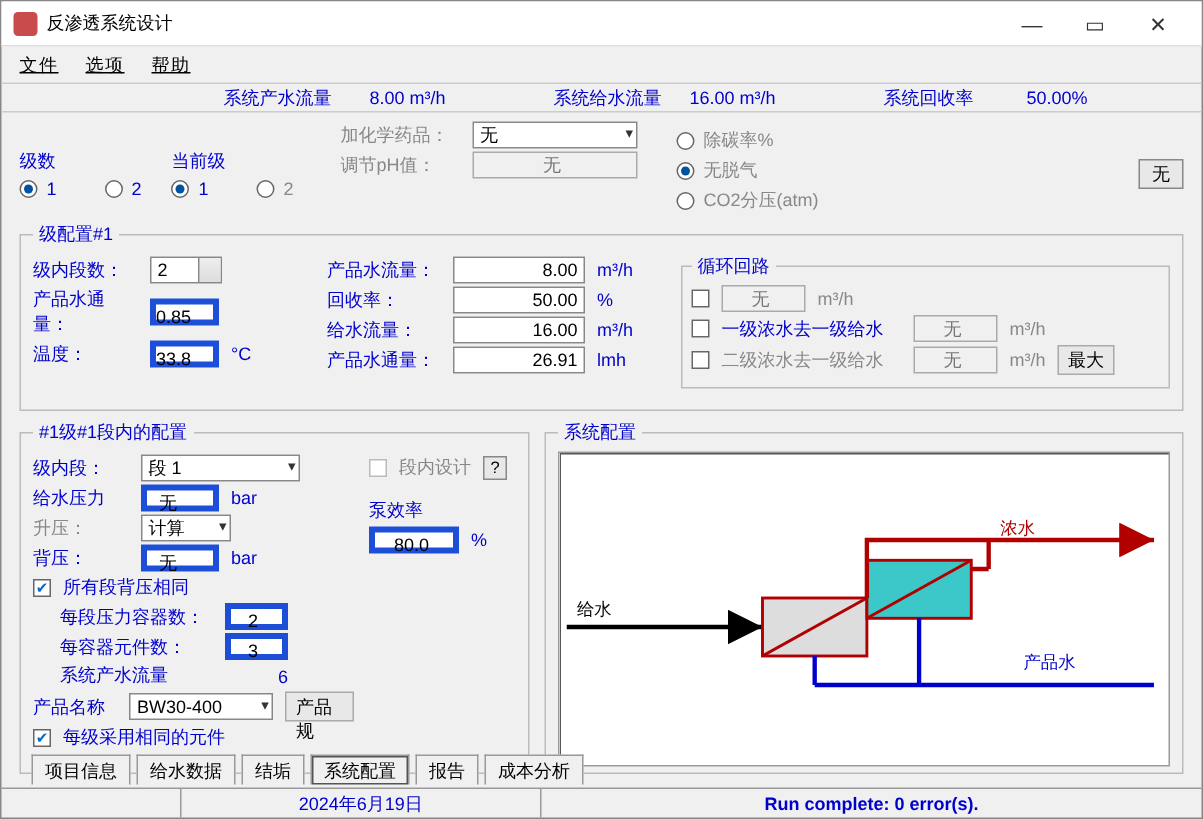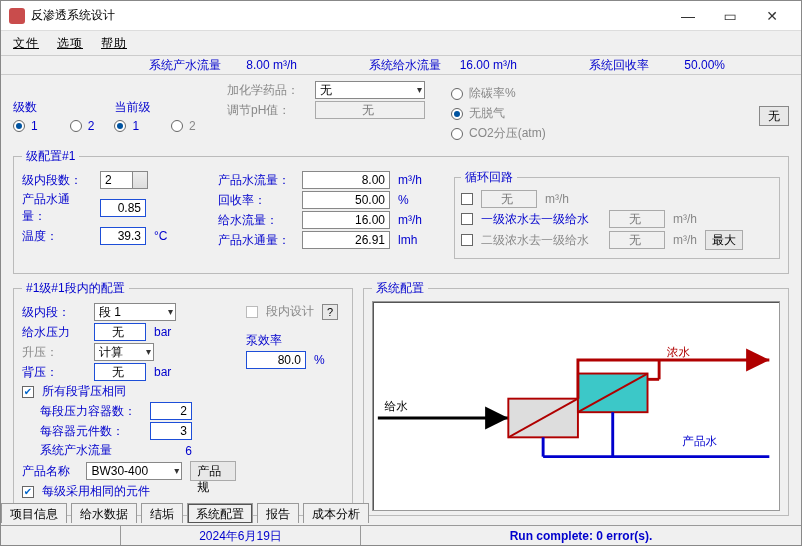--- a/index.html
+++ b/index.html
@@ -18,41 +18,41 @@
   .statsline .startgap{flex:0 0 130px;}
   .content { flex:1; position:relative; padding:4px 12px 0 12px; overflow:hidden;}
   fieldset { border:1px solid #bbb; padding:4px 8px 8px 8px; margin-bottom:6px; position:relative;}
   legend { color:#0000cd; padding:0 4px;}
   .row { display:flex; align-items:center; gap:6px; margin:3px 0;}
   .blue { color:#0000cd; }
   .gray { color:#888; }
   .radio { width:12px; height:12px; border:1px solid #666; border-radius:50%; display:inline-flex; align-items:center; justify-content:center; background:#fff;}
   .radio.sel::after{content:"";width:6px;height:6px;border-radius:50%;background:#0053a0;}
   .check { width:12px; height:12px; border:1px solid #666; background:#fff; display:inline-flex; align-items:center; justify-content:center; font-size:10px; color:#0066cc;}
-  .num { width:60px; height:18px; border:1px solid #1d4ed8; background:#fff; text-align:right; padding-right:4px; line-height:16px; font-size:12px;}
+  .num { width:60px; height:18px; border:4px solid #1d4ed8; background:#fff; text-align:right; padding-right:16px; line-height:16px; font-size:12px;}
   .numr { width:88px; height:18px; border:1px solid #888; background:#fff; text-align:right; padding-right:4px; line-height:16px; font-size:12px;}
   .numrd { width:88px; height:18px; border:1px solid #aaa; background:#f0f0f0; text-align:right; padding-right:4px; line-height:16px; font-size:12px; color:#777;}
   .spinner { width:48px; height:18px; border:1px solid #888; background:#fff; position:relative; text-align:left; padding-left:4px; line-height:16px;}
   .spinner::after { content:""; position:absolute; right:0; top:0; width:14px; height:100%; border-left:1px solid #888; background:linear-gradient(#eee,#ddd);}
-  .dropdown { width:82px; height:18px; border:1px solid #888; background:#fff; position:relative; text-align:left; padding-left:4px; line-height:16px;}
+  .dropdown { width:106px; height:18px; border:1px solid #888; background:#fff; position:relative; text-align:left; padding-left:4px; line-height:16px;}
   .dropdown::after { content:"▾"; position:absolute; right:2px; top:0; font-size:10px; color:#333;}
   .unit { color:#0000cd; min-width:30px;}
   .btn { height:20px; border:1px solid #888; background:#e8e8e8; padding:1px 8px; line-height:16px;}
   .btnflat { height:20px; border:1px solid #aaa; background:#e8e8e8; padding:1px 6px; line-height:16px;}
   .help { width:16px; height:16px; border:1px solid #888; background:#e8e8e8; text-align:center; font-size:11px; line-height:14px;}
   .topgrid{ display:flex; gap:14px;}
   .topL{ flex:0 0 200px;}
   .topM{ flex:0 0 210px;}
   .topR{ flex:1;}
   .stageWrap{ display:flex; gap:10px;}
   .stageL{ flex:0 0 320px;}
   .stageR{ flex:1;}
   .sysdiagram{ border:1px solid #999; background:#fff; height:210px; position:relative; box-shadow:inset 1px 1px 0 #555;}
   svg{position:absolute; inset:0;}
-  .tabs { position:absolute; left:0; bottom:22px; display:flex; gap:4px;margin-top:17px;}
+  .tabs { position:absolute; left:20px; bottom:22px; display:flex; gap:4px;margin-top:17px;}
   .tab { border:1px solid #999; border-bottom:none; background:#f0f0f0; padding:2px 8px; height:20px; line-height:16px;}
   .tab.active{ box-shadow:inset 0 0 0 1px #555;}
   .status{ position:absolute; left:0; right:0; bottom:0; height:20px; border-top:1px solid #999; display:flex; align-items:center; font-size:12px;}
   .status .cell1{ flex:0 0 120px; border-right:1px solid #999; height:100%;}
   .status .cell2{ flex:0 0 240px; text-align:center; color:#0000cd; border-right:1px solid #999; height:100%; line-height:20px;}
   .status .cell3{ flex:1; text-align:center; color:#0000cd; line-height:20px;font-weight:bold;}
   .subarea{ display:flex; gap:20px; margin-top:20px;}
   .pairRow{ display:flex; align-items:center; gap:8px; margin:2px 0;}
   .lab{ color:#0000cd; width:70px;}
   .lab2{ color:#0000cd; width:64px;}
@@ -160,21 +160,21 @@
           <div class="pairRow">
               <span class="lab">级内段数：</span>
             <span class="spinner">2</span>
             </div>
           <div class="pairRow">
               <span class="lab">产品水通量：</span>
             <span class="num" style="width:46px">0.85</span>
             </div>
           <div class="pairRow">
               <span class="lab">温度：</span>
-            <span class="num" style="width:46px">39.3</span>
+            <span class="num" style="width:46px">33.8</span>
             <span class="unit">°C</span>
             </div>
         </div>
         <div style="flex:0 0 220px;">
           <div class="pairRow">
               <span class="lab" style="width:76px">产品水流量：</span>
             <span class="numr">8.00</span>
             <span class="unit">m³/h</span>
             </div>
           <div class="pairRow">

